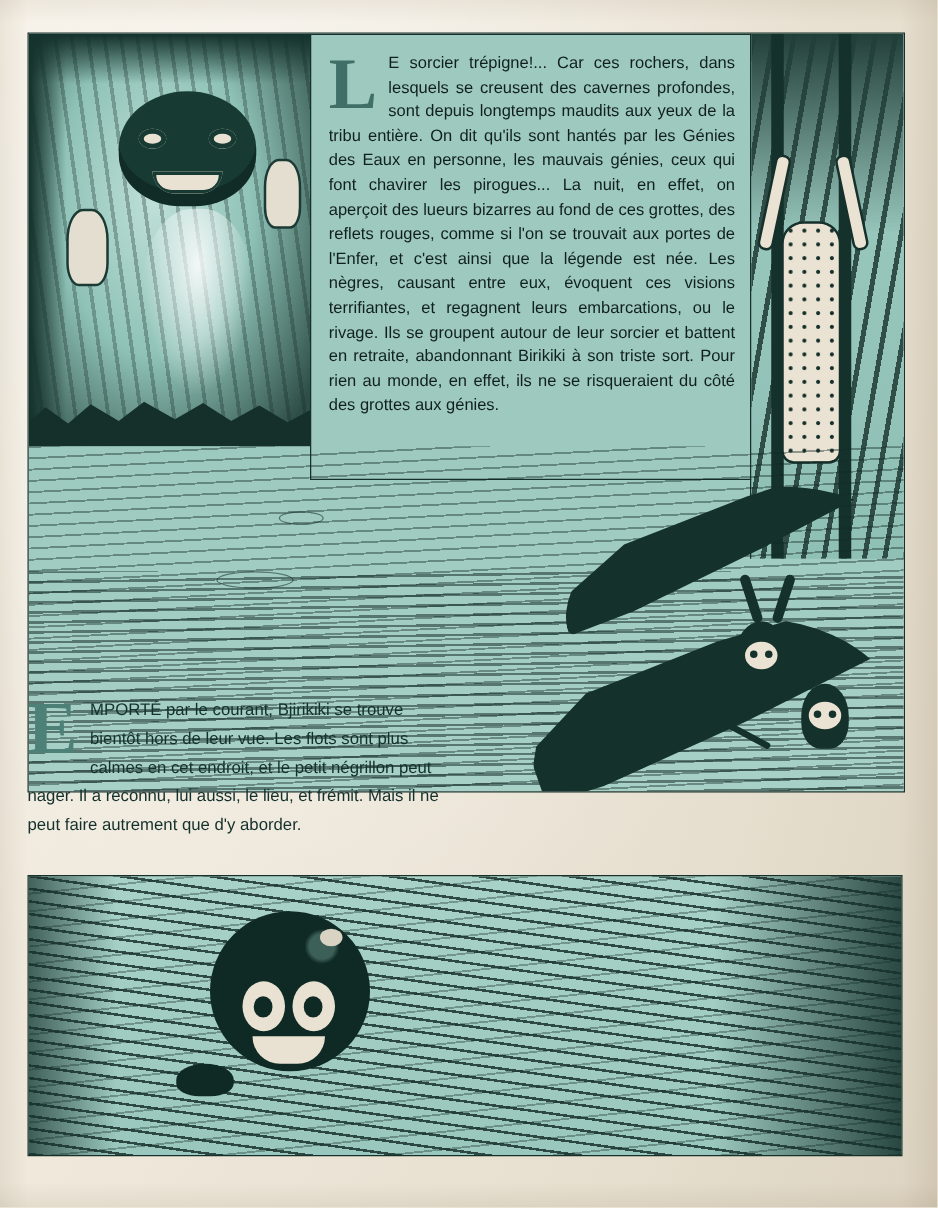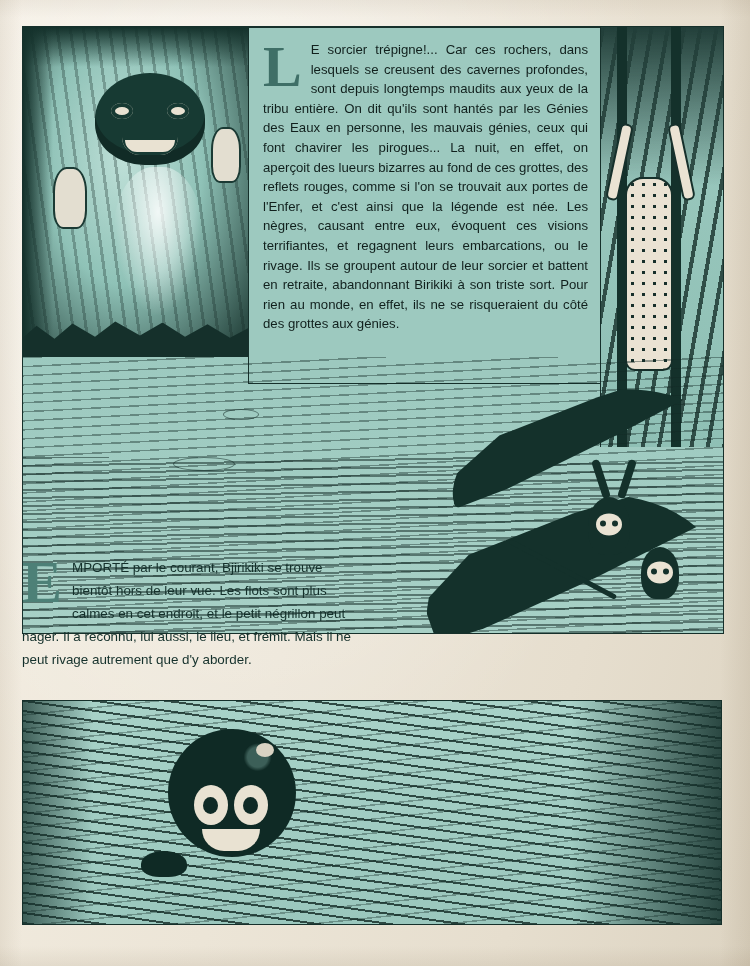--- a/index.html
+++ b/index.html
@@ -360,21 +360,21 @@
     <div class="paddler p1">
       <div class="face"></div>
     </div>
     <div class="paddler p2">
       <div class="face"></div>
     </div>
     <div class="oar"></div>
   </div>
 
   <div class="mid-text">
-    <p><span class="dropcap">E</span><span>MPORTÉ par le courant, Bjirikiki se trouve bientôt hors de leur vue. Les flots sont plus calmes en cet endroit, et le petit négrillon peut nager. Il a reconnu, lui aussi, le lieu, et frémit. Mais il ne peut rivage autrement que d'y aborder.</span></p>
+    <p><span class="dropcap">E</span><span>MPORTÉ par le courant, Bjirikiki se trouve bientôt hors de leur vue. Les flots sont plus calmes en cet endroit, et le petit négrillon peut nager. Il a reconnu, lui aussi, le lieu, et frémit. Mais il ne peut faire autrement que d'y aborder.</span></p>
   </div>
 
   <div class="bottom-panel">
     <div class="waves"></div>
     <div class="dark-left"></div>
     <div class="dark-right"></div>
     <div class="hand"></div>
     <div class="head">
       <div class="shine"></div>
       <div class="eye l"></div>

